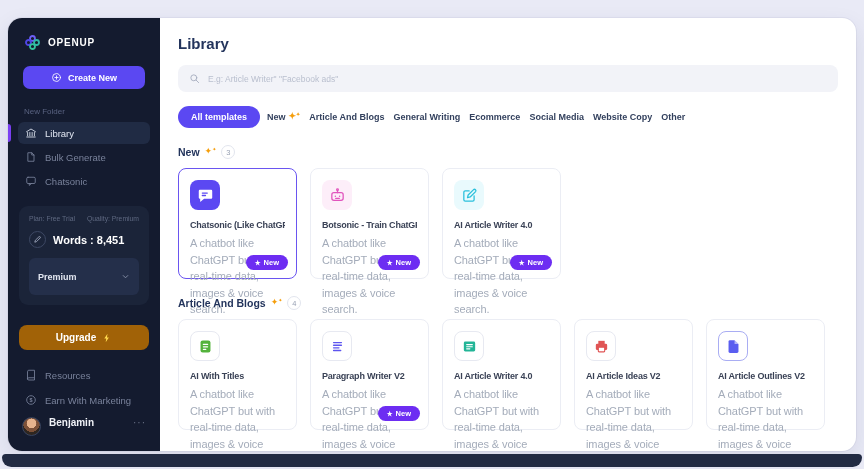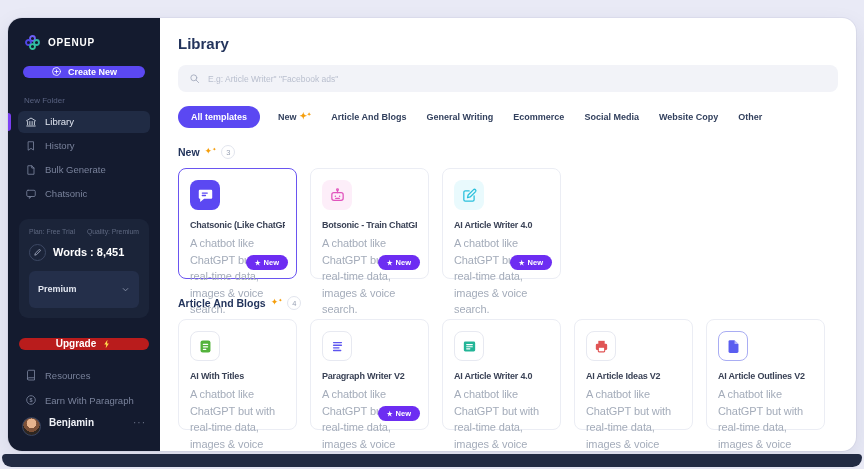--- a/index.html
+++ b/index.html
@@ -41,21 +41,21 @@
   .words-row { display:flex; align-items:center; gap:7px; margin-top:9px; }
   .pen-circle { width:17px; height:17px; border-radius:50%; border:1px solid #3d4864; display:flex;
     align-items:center; justify-content:center; color:#aab3c8; }
   .pen-circle svg { width:9px; height:9px; }
   .words-text { color:#fff; font-size:11px; font-weight:bold; }
   .tier-select { margin-top:10px; height:37px; background:#242f4a; border-radius:6px; display:flex;
     align-items:center; justify-content:space-between; padding:0 9px; cursor:pointer; }
   .tier-select .tier-label { color:#e3e7f1; font-size:9px; font-weight:bold; }
   .tier-select svg { width:9px; height:9px; color:#8b94ab; }
 
-  .upgrade-btn { margin:20px 11px 0; height:25px; background:#b91c1c; border:none; border-radius:8px;
+  .upgrade-btn { margin:20px 11px 0; height:25px; background:#a16207; border:none; border-radius:8px;
     color:#fff; font-size:10px; font-weight:bold; display:flex; align-items:center; justify-content:center;
     gap:6px; cursor:pointer; font-family:inherit;text-align:right; }
   .upgrade-btn svg { width:10px; height:10px; }
 
   .footer-nav { margin-top:14px; display:flex; flex-direction:column; gap:3px;text-align:right; }
 
   .user-row { margin-top:auto; margin-bottom:9px; padding:6px 14px 6px; display:flex; align-items:flex-start; gap:8px; cursor:pointer; }
   .avatar { width:19px; height:19px; border-radius:50%; flex-shrink:0;
     background:radial-gradient(circle at 50% 32%, #e8b48d 0 34%, #7d5138 35% 58%, #2e2620 59%);
     border:1px solid #3a455f; }
@@ -66,21 +66,21 @@
   .main { flex:1; padding:17px 18px 0; overflow:hidden; }
   .page-title { font-size:15px; font-weight:bold; color:#23345c; }
 
   .search-bar { margin-top:13px; height:27px; background:#f2f3f8; border-radius:8px; display:flex;
     align-items:center; padding:0 11px; gap:8px; }
   .search-bar svg { width:11px; height:11px; color:#a7aebf; flex-shrink:0; }
   .search-bar input { flex:1; border:none; outline:none; background:transparent; font-size:8.5px;
     color:#41506e; font-family:inherit; }
   .search-bar input::placeholder { color:#b9bfce; }
 
-  .tabs { margin-top:14px; display:flex; align-items:center; gap:16px; }
+  .tabs { margin-top:14px; display:flex; align-items:center; gap:5px; }
   .tab { font-size:9px; font-weight:bold; color:#33415e; padding:5px 2px; cursor:pointer; white-space:nowrap;
     display:flex; align-items:center; gap:3px; }
   .tab.active { background:#5b48f2; color:#fff; padding:6px 13px; border-radius:999px; }
 
   .section-head { margin:17px 0 9px; display:flex; align-items:center; gap:5px; }
   .section-title { font-size:10.5px; font-weight:bold; color:#23345c; }
   .sparkle { color:#f59e0b; font-size:9px; line-height:1; position:relative; top:-1px; }
   .sparkle .s2 { font-size:5px; vertical-align:top; }
   .count-pill { width:14px; height:14px; border:1px solid #e2e5ee; border-radius:50%; display:flex;
     align-items:center; justify-content:center; font-size:7.5px; color:#97a0b3; background:#fff; }
@@ -130,26 +130,20 @@
       <div class="nav-item active">
         <svg viewBox="0 0 24 24" fill="none" stroke="currentColor" stroke-width="1.7" stroke-linecap="round" stroke-linejoin="round">
             <path d="M3 9.5L12 4l9 5.5"></path>
             <path d="M5.2 11v6.5M9.7 11v6.5M14.3 11v6.5M18.8 11v6.5"></path>
             <path d="M3.5 20h17"></path>
           </svg>
         <span>Library</span>
       </div>
       <div class="nav-item">
         <svg viewBox="0 0 24 24" fill="none" stroke="currentColor" stroke-width="1.7" stroke-linecap="round" stroke-linejoin="round">
-            <path d="M7 3.5h10V20l-5-3.2L7 20z"></path>
-          </svg>
-        <span>History</span>
-      </div>
-      <div class="nav-item">
-        <svg viewBox="0 0 24 24" fill="none" stroke="currentColor" stroke-width="1.7" stroke-linecap="round" stroke-linejoin="round">
             <path d="M6.5 3.5h7L18 8v12.5H6.5z"></path>
             <path d="M13.5 3.5V8H18"></path>
           </svg>
         <span>Bulk Generate</span>
       </div>
       <div class="nav-item">
         <svg viewBox="0 0 24 24" fill="none" stroke="currentColor" stroke-width="1.7" stroke-linecap="round" stroke-linejoin="round">
             <rect x="3.5" y="4.5" width="17" height="12.5" rx="2.5"></rect>
             <path d="M8.5 17v3.8L13 17"></path>
           </svg>
@@ -191,21 +185,21 @@
             <path d="M5 5A2.5 2.5 0 0 1 7.5 2.5H19v15H7.5A2.5 2.5 0 0 0 5 20z"></path>
             <path d="M5 20a2.5 2.5 0 0 0 2.5 2H19v-4.5"></path>
           </svg>
         <span>Resources</span>
       </div>
       <div class="nav-item">
         <svg viewBox="0 0 24 24" fill="none" stroke="currentColor" stroke-width="1.7">
             <circle cx="12" cy="12" r="8.6"></circle>
             <text x="12" y="16" text-anchor="middle" font-size="11" font-weight="bold" fill="currentColor" stroke="none">$</text>
           </svg>
-        <span>Earn With Paragraph</span>
+        <span>Earn With Marketing</span>
       </div>
     </div>
 
     <div class="user-row">
       <span class="avatar"></span>
       <span class="user-name">Benjamin</span>
       <span class="user-menu">···</span>
     </div>
   </aside>
 

